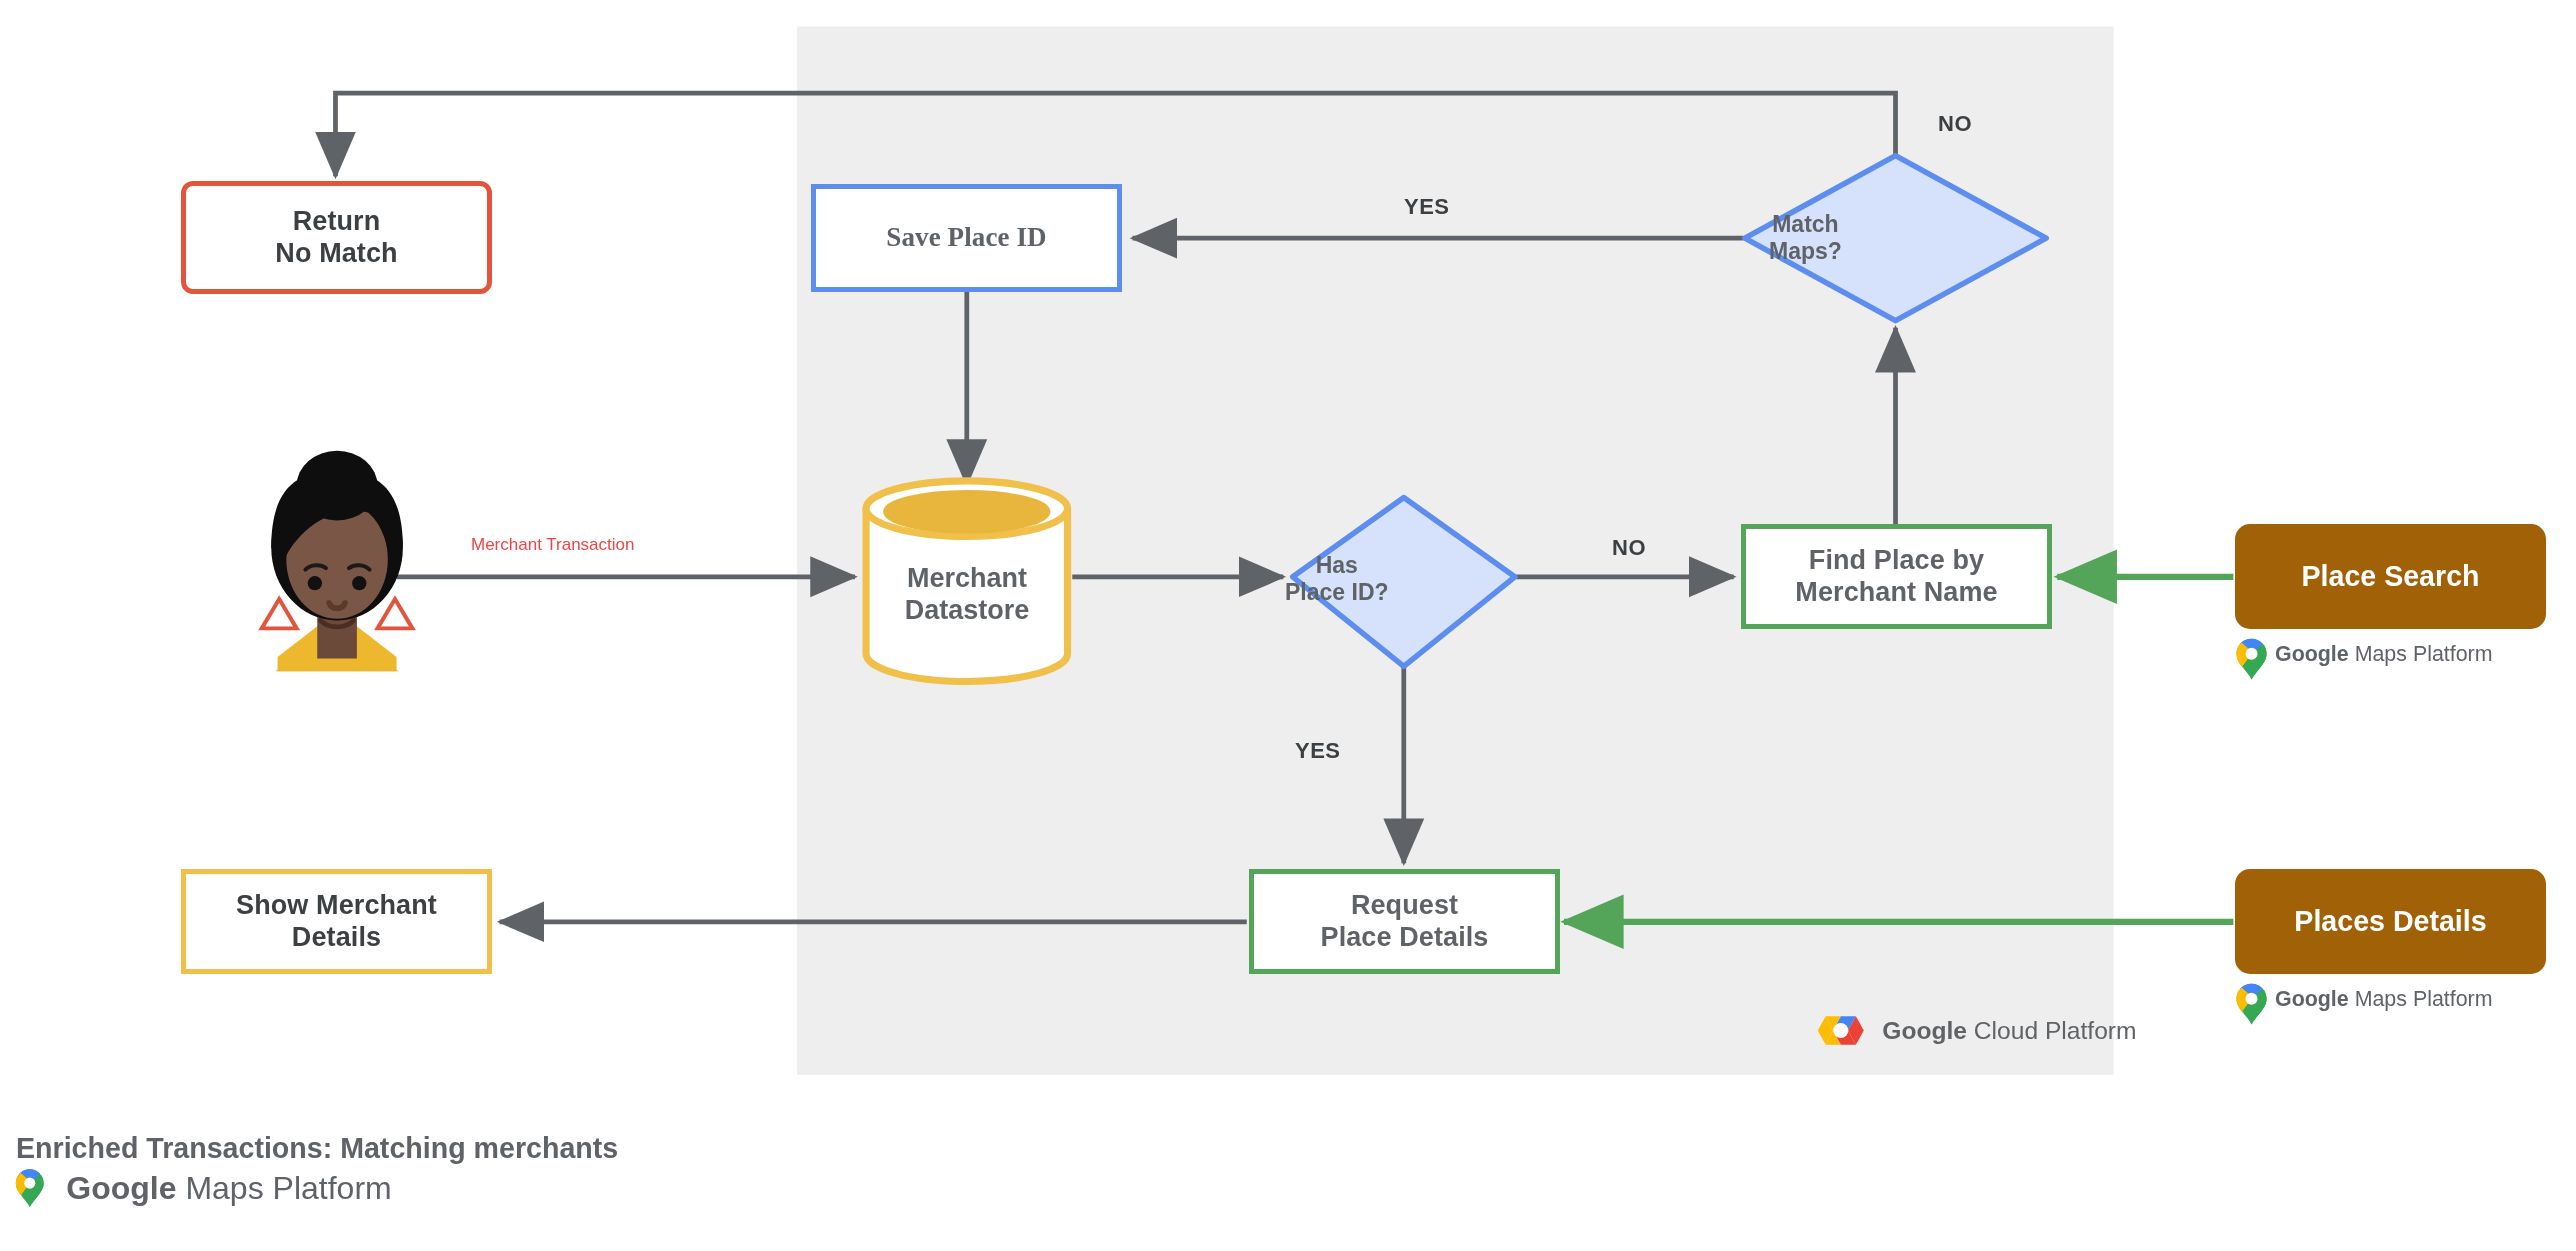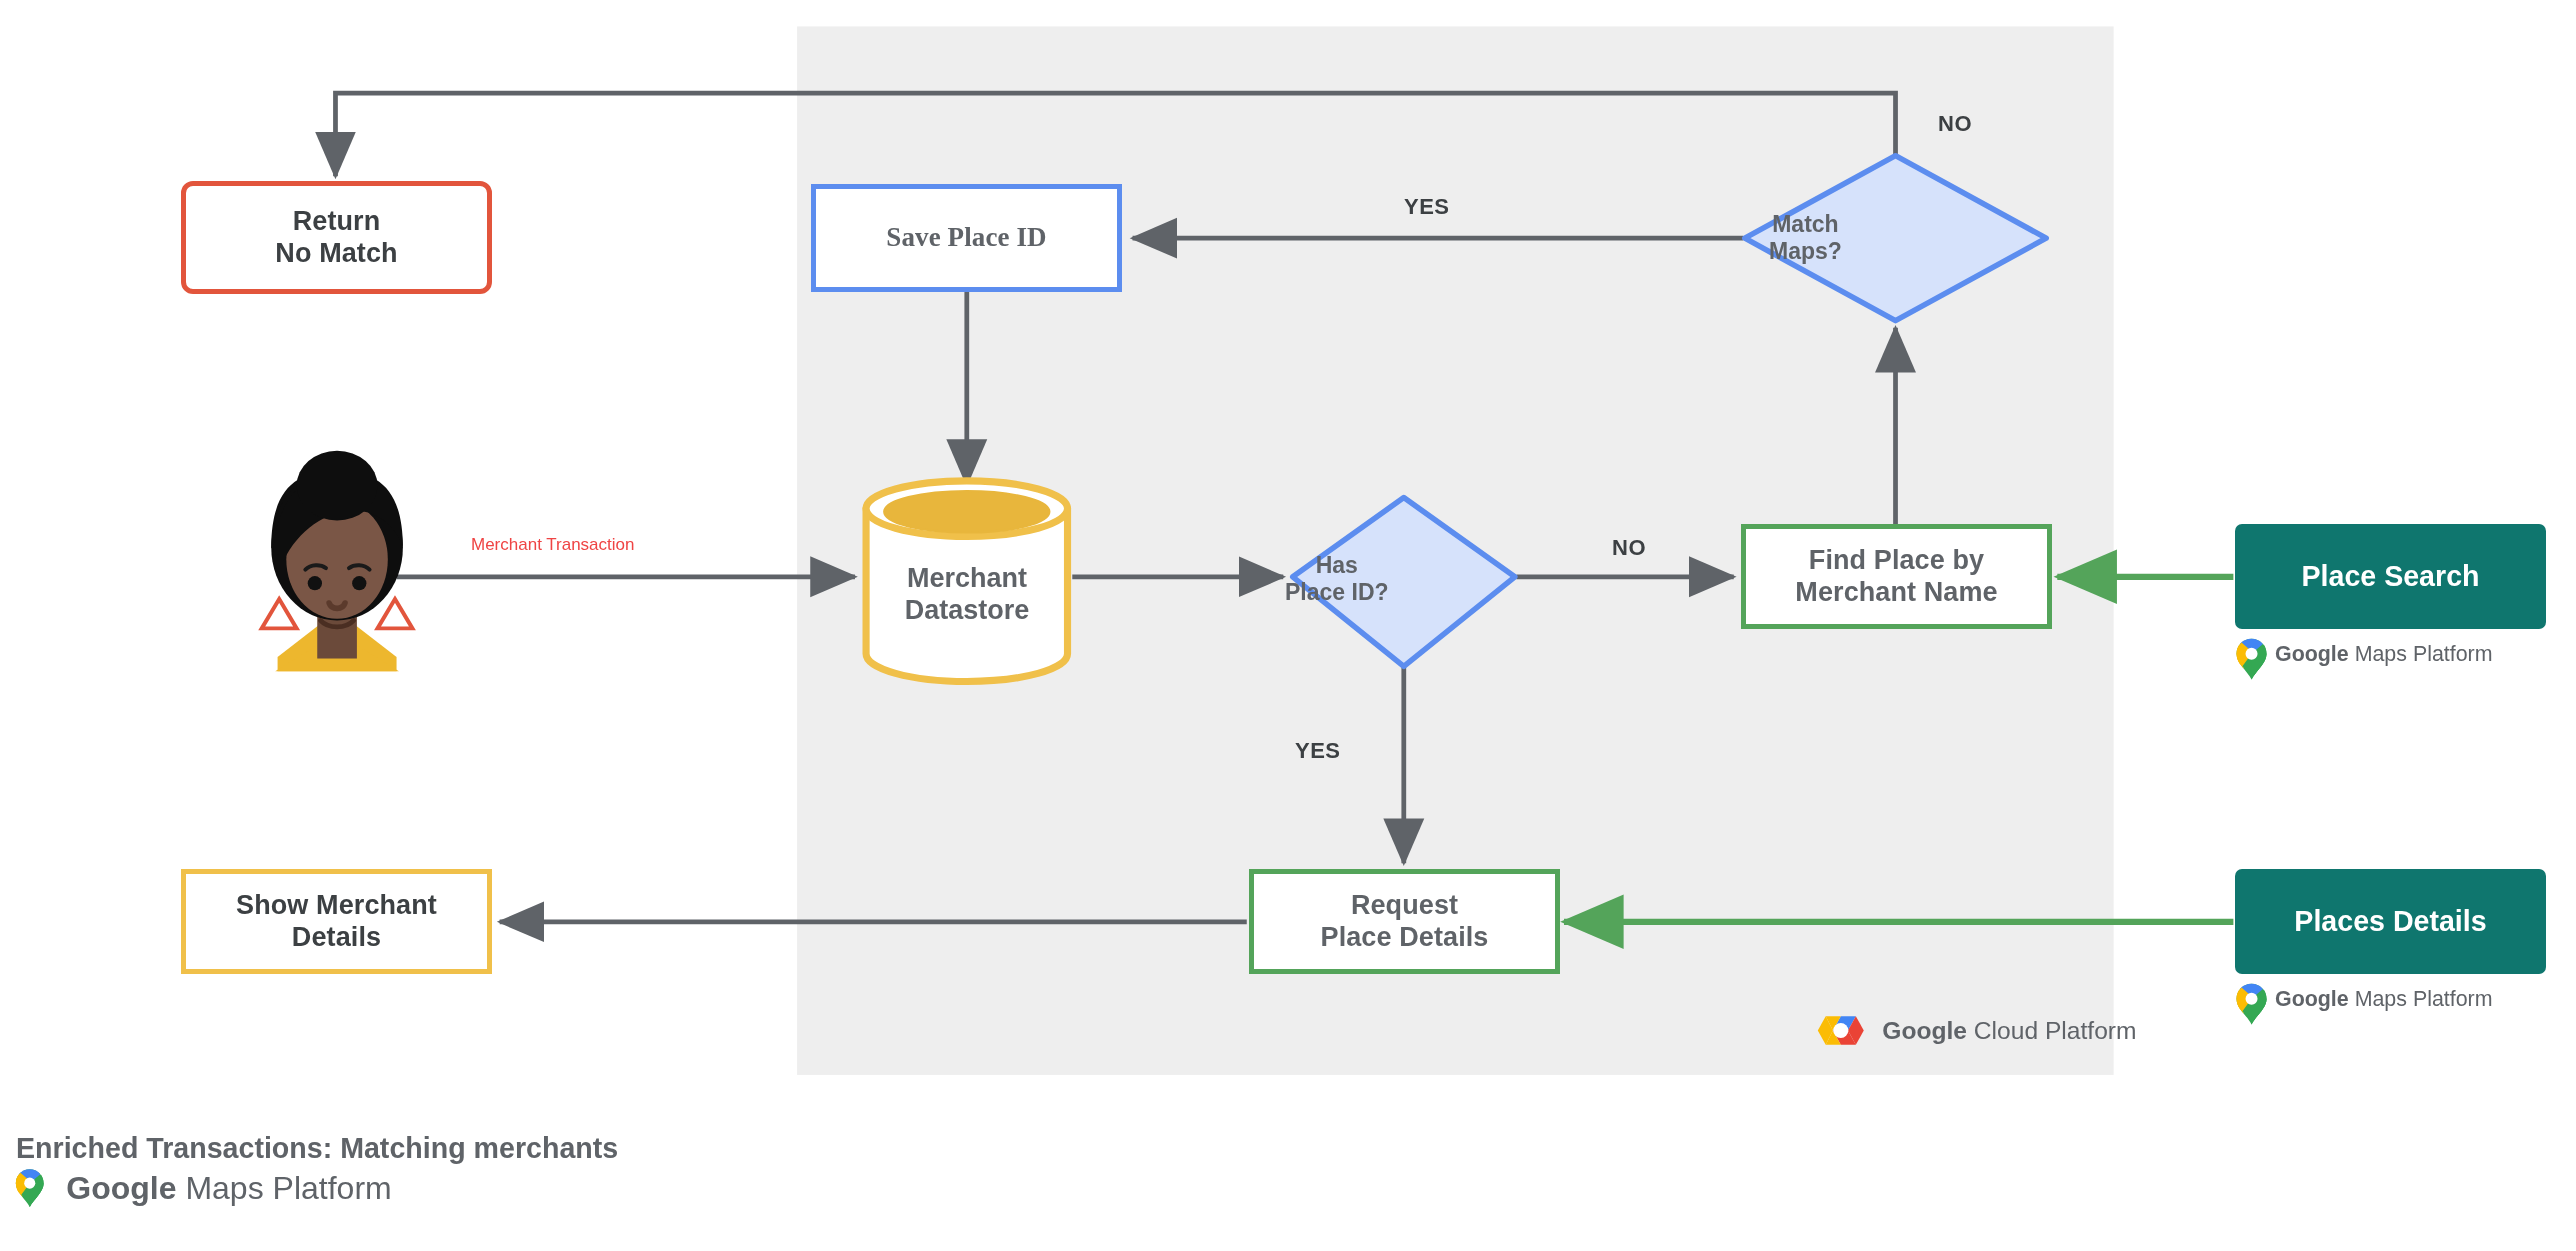--- a/index.html
+++ b/index.html
@@ -18,21 +18,21 @@
   .box{background:#ffffff;border-style:solid;}
   .box .lbl{font-weight:bold;color:#5f6368;font-size:27px;letter-spacing:0.1px;}
 
   .box-red{border-color:#E2553C;border-width:5.6px;}
   .box-red .lbl{color:#3c4043;}
   .box-blue{border-color:#5C8DEF;border-width:5.6px;font-family:Liberation Serif, serif;}
   .box-green{border-color:#54A45A;border-width:5.6px;}
   .box-amber{border-color:#F0C04A;border-width:5.6px;}
   .box-amber .lbl{color:#3c4043;}
 
-  .gbtn{position:absolute;background:#0f766e;border-radius:7px;display:flex;
+  .gbtn{position:absolute;background:#a16207;border-radius:15px;display:flex;
         align-items:center;justify-content:center;}
   .gbtn .lbl{color:#ffffff;font-weight:bold;font-size:28.6px;}
 
   .edge-label{position:absolute;color:#3c4043;font-weight:bold;font-size:22px;
               letter-spacing:0.5px;white-space:nowrap;}
   .flow-label{position:absolute;color:#ef4444;font-weight:normal;font-size:17px;
               white-space:nowrap;}
 
   .diamond-label{position:absolute;color:#5f6368;font-weight:bold;font-size:23px;
                  text-align:center;line-height:1.18;white-space:nowrap;

